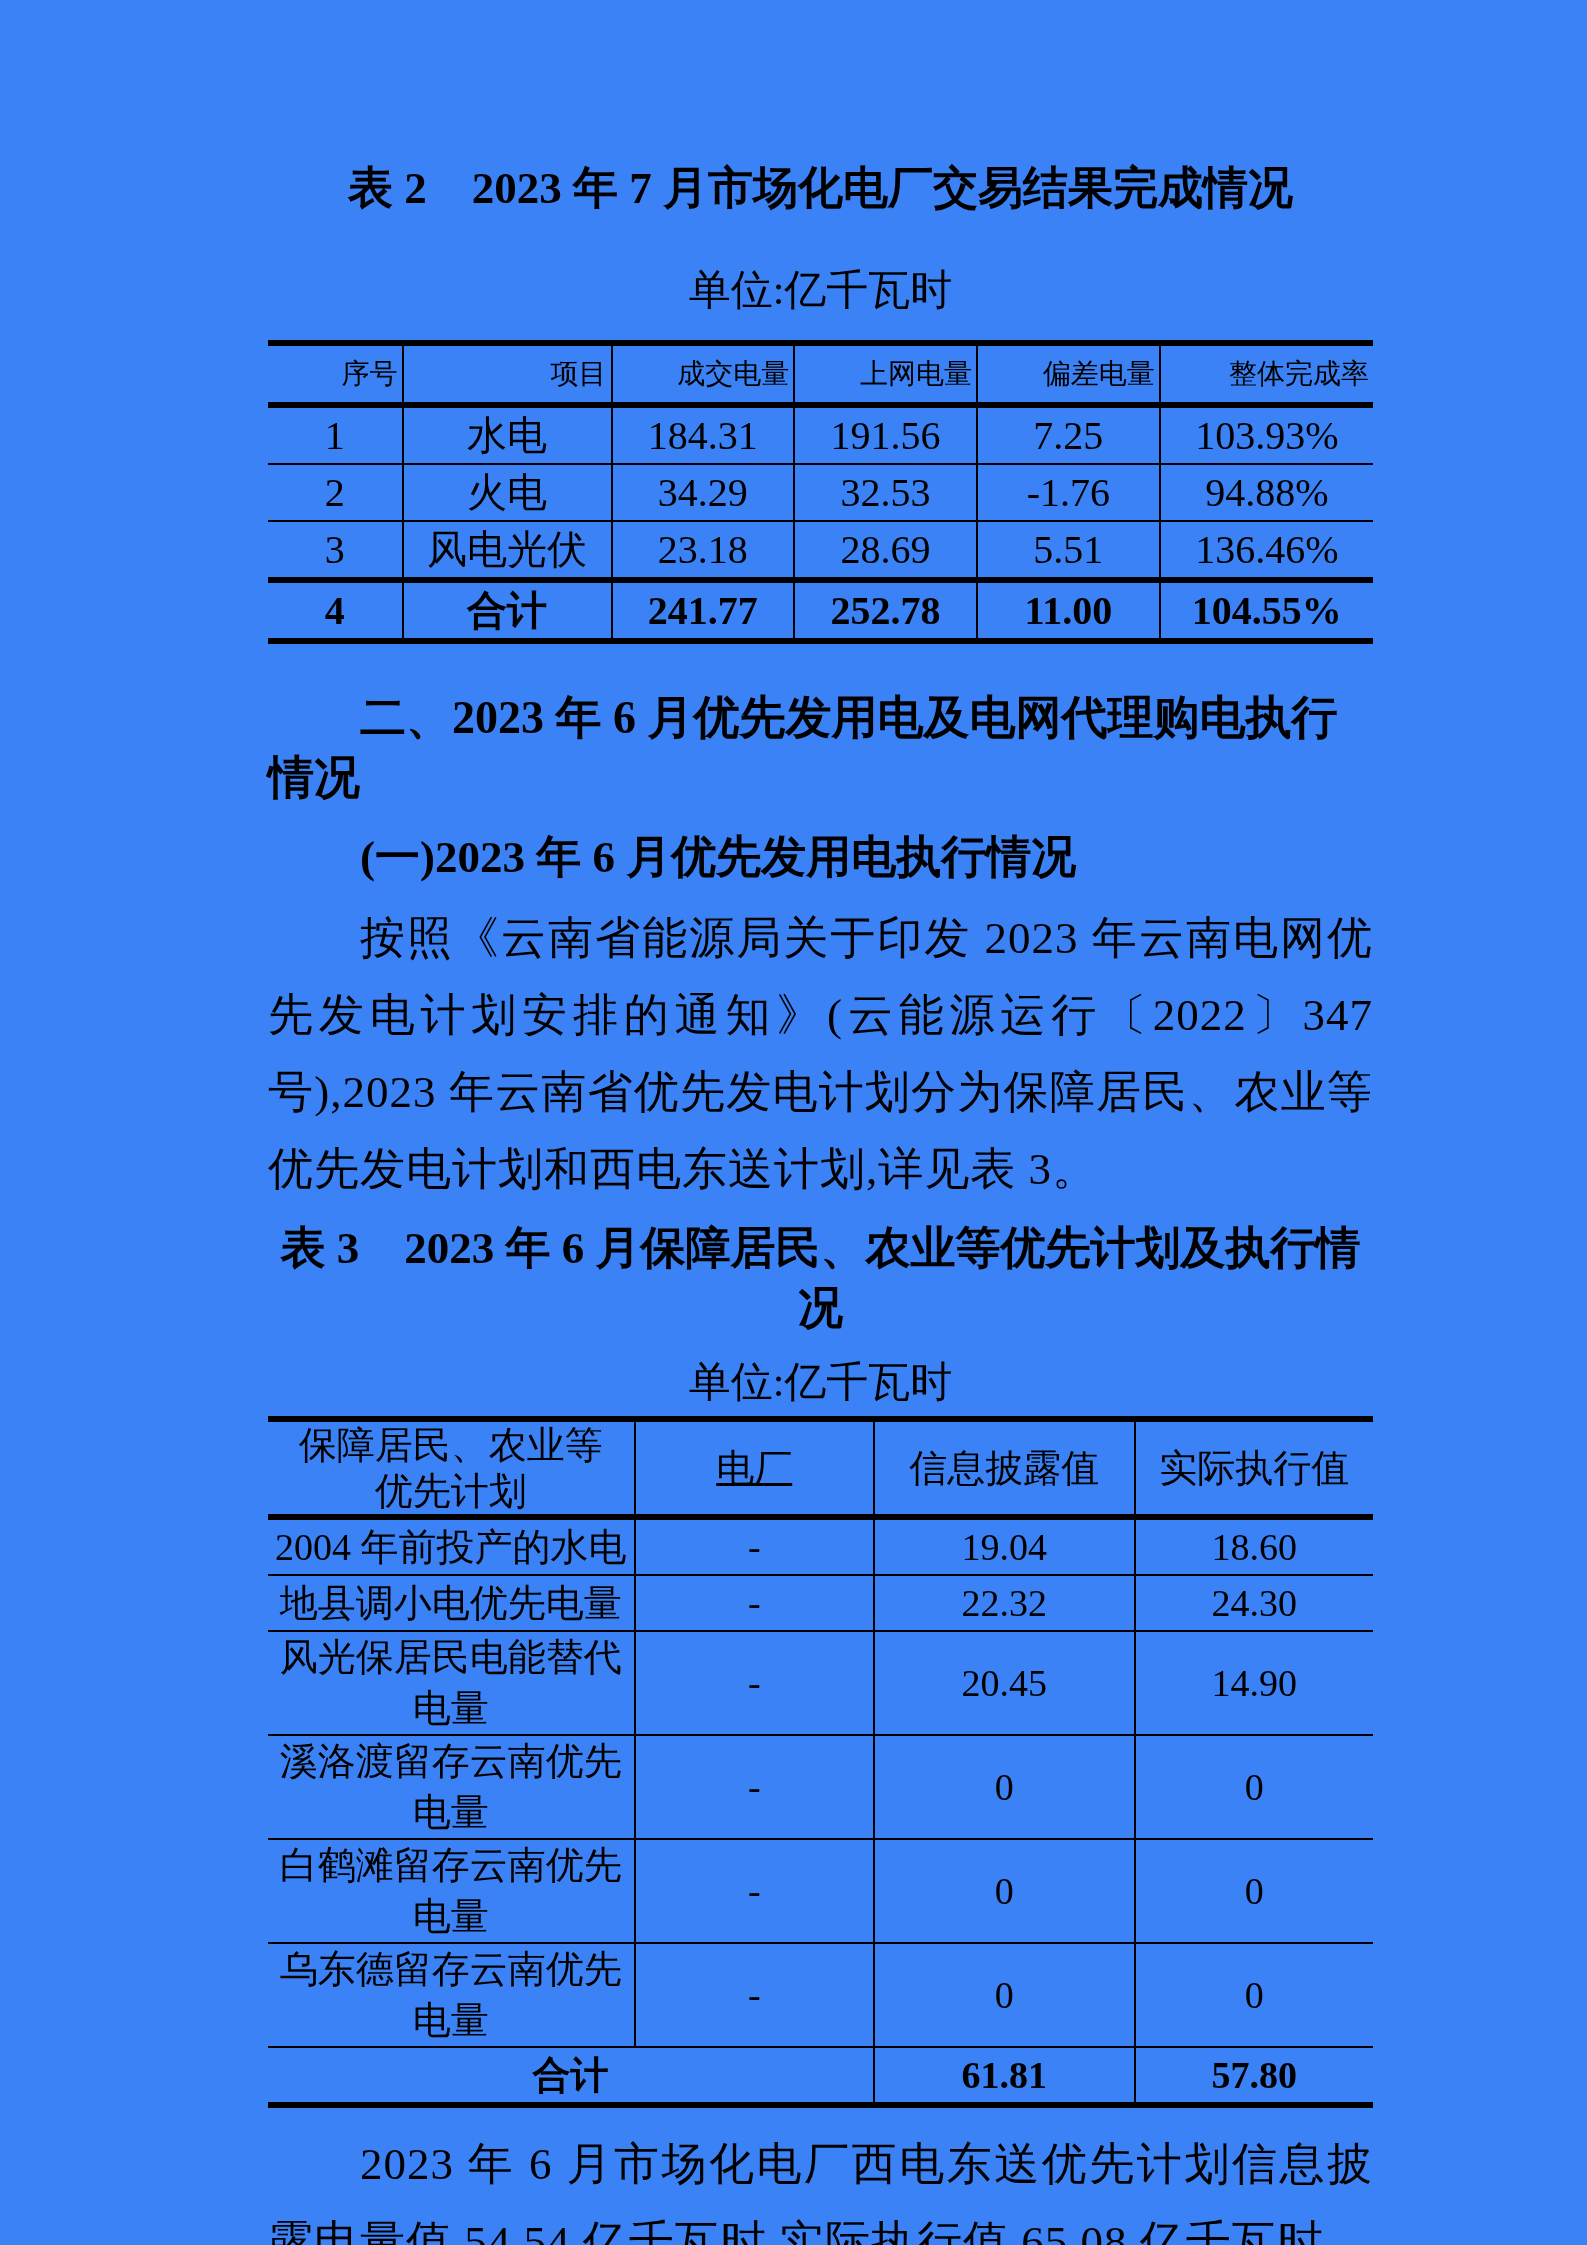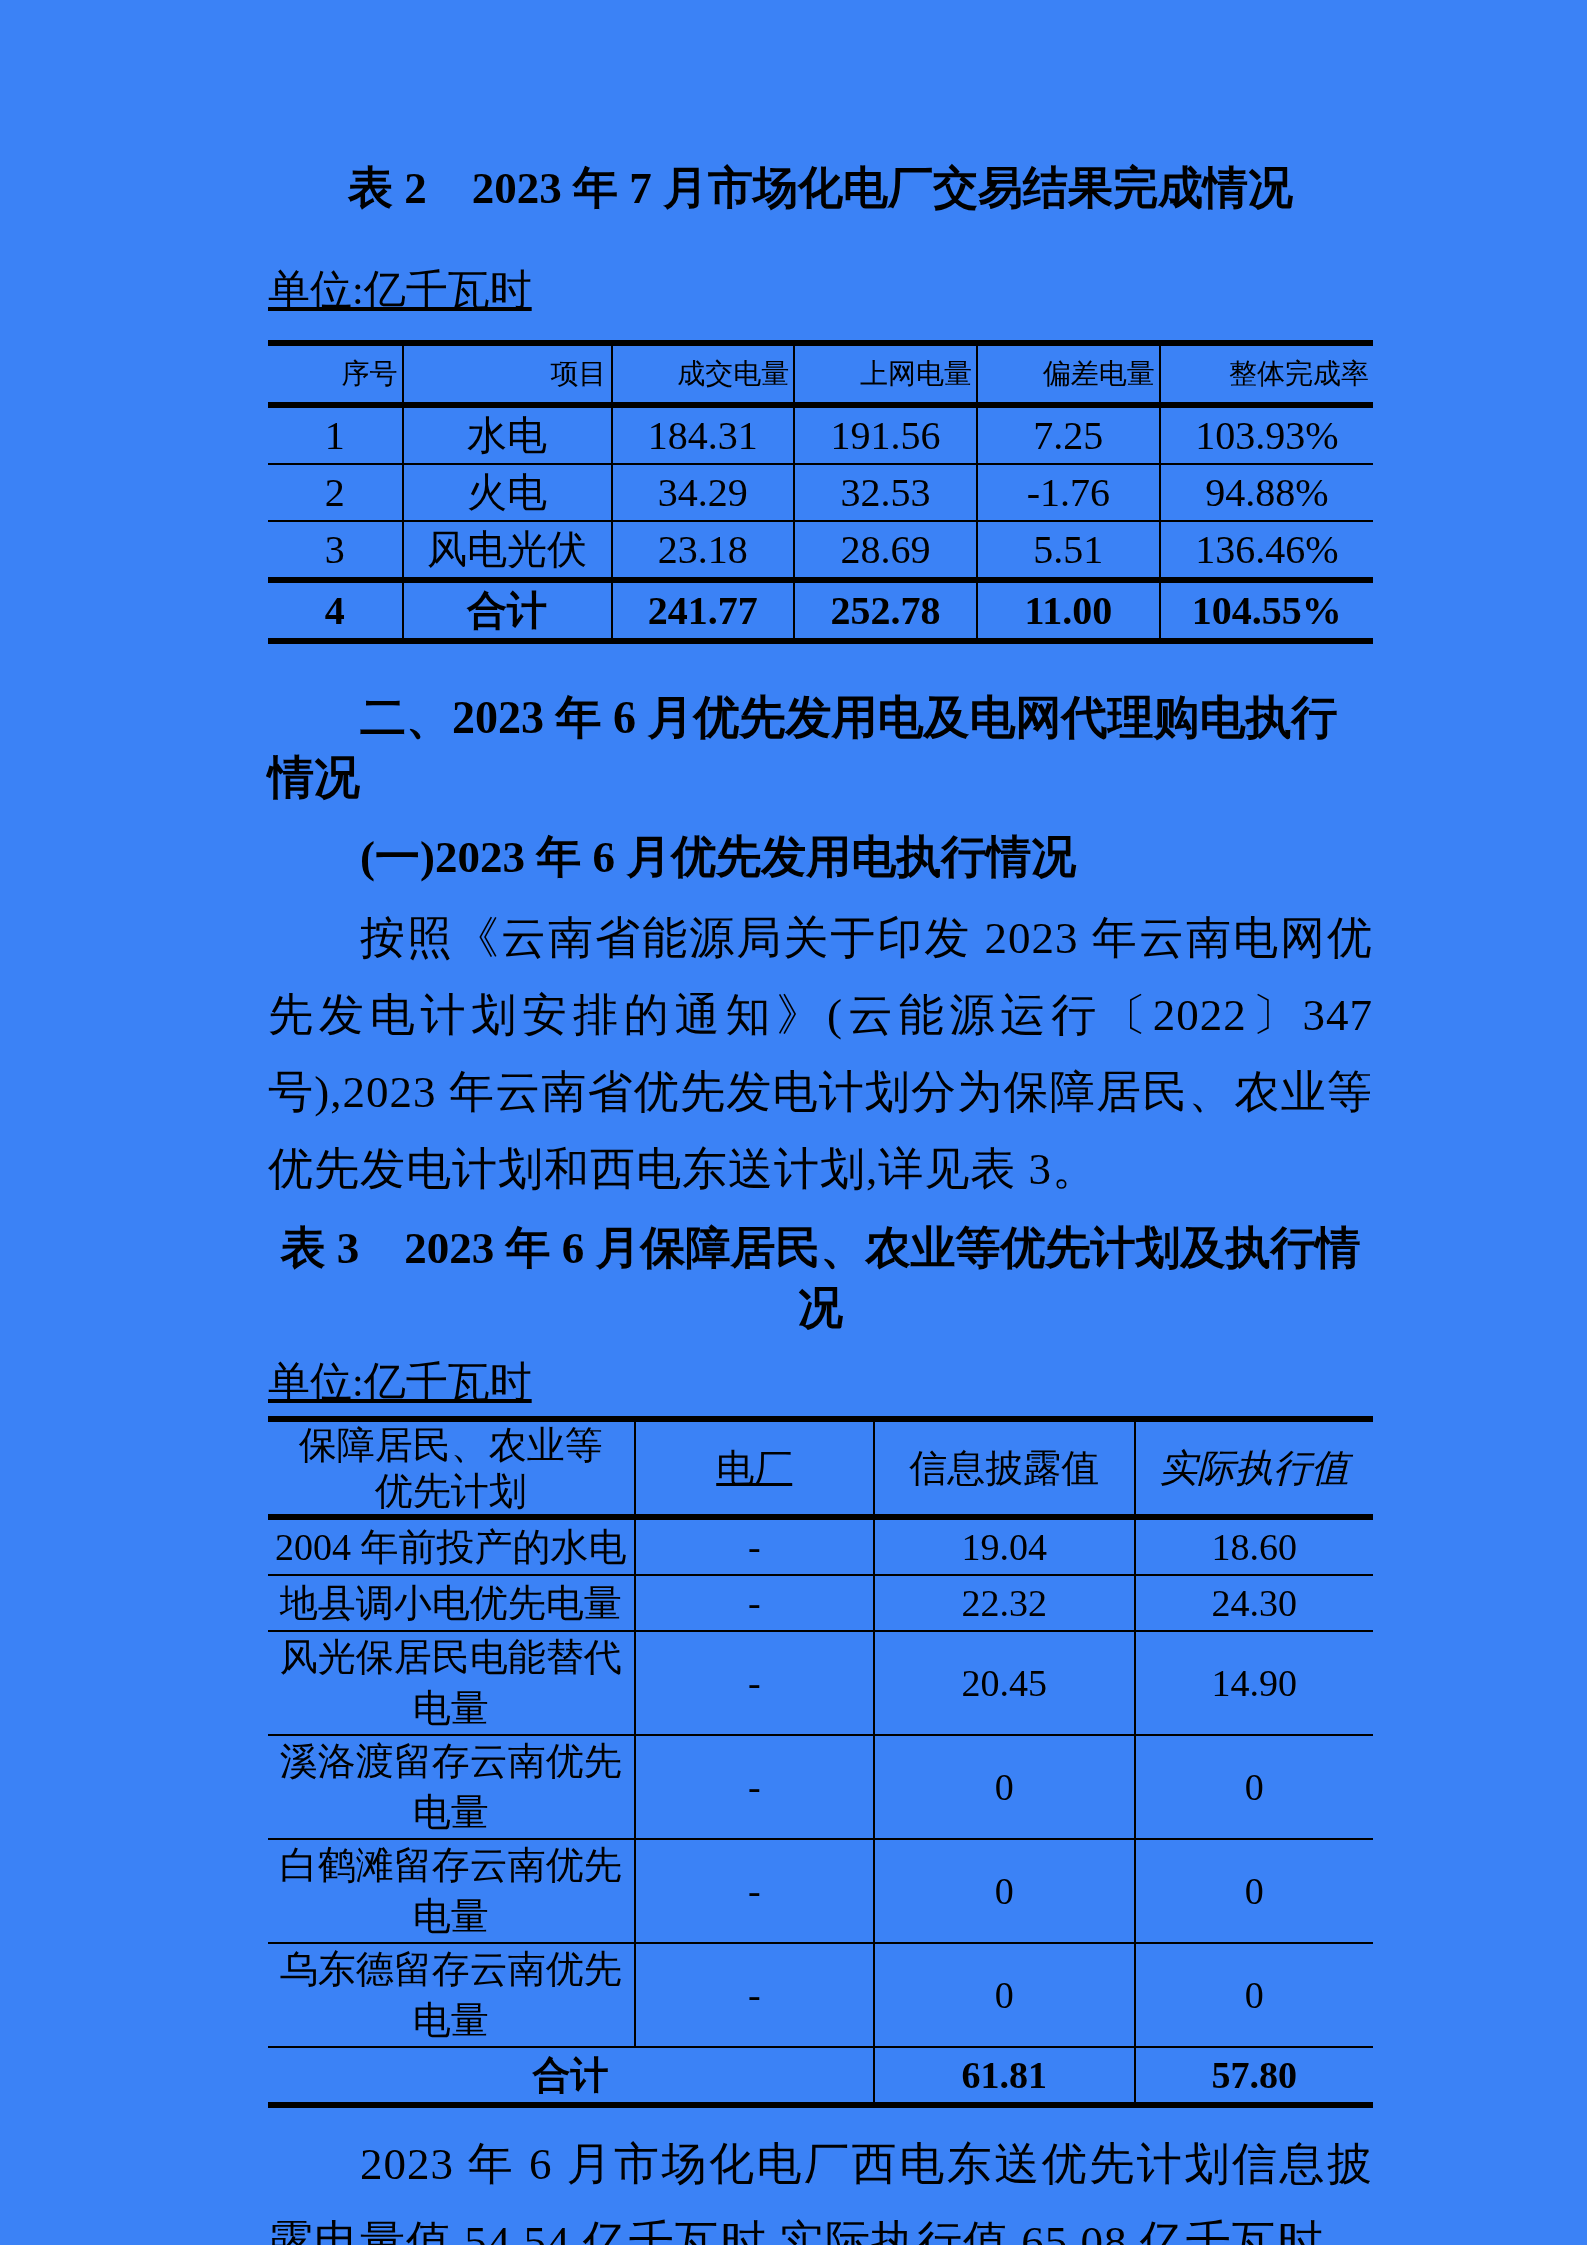--- a/index.html
+++ b/index.html
@@ -21,23 +21,22 @@
     margin-top: 158px;
     font-size: 45px;
     font-weight: bold;
     text-align: center;
     line-height: 60px;
     white-space: pre-wrap;
   }
   .unit-line {
     margin-top: 44px;
     font-size: 42px;
-    text-align: left;
+    text-align: center;
     line-height: 56px;
-    text-decoration: underline;
   }
   table {
     width: 100%;
     border-collapse: collapse;
     border-top: 6px solid #000;
     border-bottom: 6px solid #000;
     margin-top: 22px;
     table-layout: fixed;
   }
   th, td {
@@ -61,21 +60,21 @@
   #table2 th:nth-child(4) { width: 16.5%; }
   #table2 th:nth-child(5) { width: 16.5%; }
   #table2 th:nth-child(6) { width: 19.5%; }
 
   #table3 { margin-top: 6px; }
   #table3 th { height: 90px; font-size: 38px; white-space: pre-line; line-height: 46px; }
   #table3 td { height: 54px; font-size: 38px; }
   #table3 th:nth-child(1) { width: 33.5%; }
   #table3 th:nth-child(2) { width: 21.5%; text-decoration: underline; }
   #table3 th:nth-child(3) { width: 23.5%; margin-left: 41px; }
-  #table3 th:nth-child(4) { width: 21.5%; font-style: italic; }
+  #table3 th:nth-child(4) { width: 21.5%; }
 
   .section-heading {
     margin-top: 44px;
     font-size: 46px;
     font-weight: bold;
     line-height: 60px;
     text-indent: 92px;
   }
   .sub-heading {
     margin-top: 20px;

